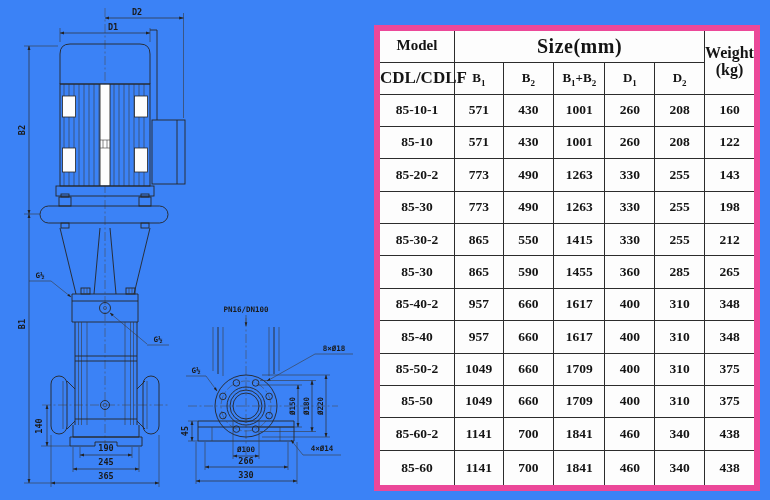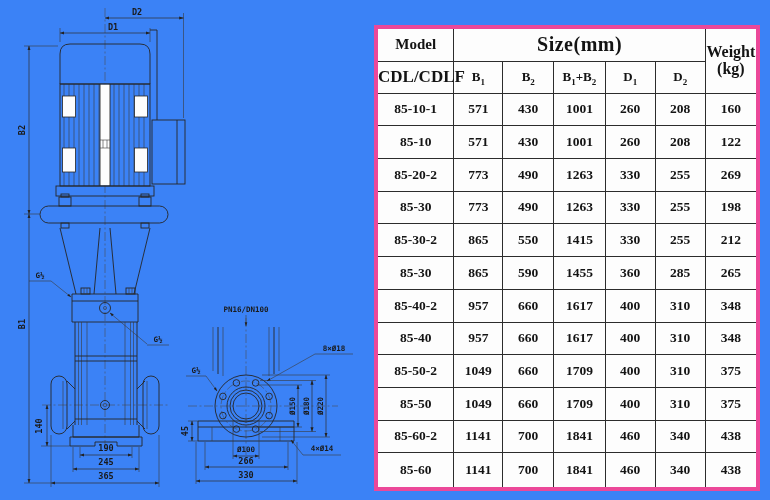--- a/index.html
+++ b/index.html
@@ -10,21 +10,21 @@
   .ln{stroke:#262626;stroke-width:.9;fill:none;}
   .thin{stroke:#3a3a3a;stroke-width:.6;fill:none;}
   .cl{stroke:#4a4a4a;stroke-width:.55;fill:none;stroke-dasharray:9 2.5 2 2.5;}
   .dim{stroke:#2e2e2e;stroke-width:.7;fill:none;}
   .whitefill{fill:#fdfdfd;stroke:#262626;stroke-width:.8;}
   .lbl{font:bold 8.5px "DejaVu Sans Mono",monospace;fill:#1a1a1a;}
   .lbl-s{font:bold 7.5px "DejaVu Sans Mono",monospace;fill:#1a1a1a;}
   
   .tablewrap{position:absolute;left:374px;top:25px;width:386px;height:466px;}
   table.dim-table{border-collapse:collapse;table-layout:fixed;width:100%;height:100%;
-      border:4px solid #ec4899;font-family:"Liberation Serif","DejaVu Serif",serif;
+      border:6px solid #ec4899;font-family:"Liberation Serif","DejaVu Serif",serif;
       font-weight:bold;color:#141414;background:#fdfdfd;}
   table.dim-table th,table.dim-table td{border:1.5px solid #2c2c2c;text-align:center;
       vertical-align:middle;padding:0;line-height:1.05;}
   .h-model{font-size:15px;}
   .h-size{font-size:20px;letter-spacing:.5px;}
   .h-weight{font-size:16px;}
   .h-series{font-size:17px;}
   .h-col{font-size:13px;}
   table.dim-table sub{font-size:9px;line-height:0;}
   table.dim-table tbody td{font-size:13.5px;}
@@ -255,21 +255,21 @@
             <td>208</td>
             <td>122</td>
           </tr>
           <tr>
             <td>85-20-2</td>
             <td>773</td>
             <td>490</td>
             <td>1263</td>
             <td>330</td>
             <td>255</td>
-            <td>269</td>
+            <td>143</td>
           </tr>
           <tr>
             <td>85-30</td>
             <td>773</td>
             <td>490</td>
             <td>1263</td>
             <td>330</td>
             <td>255</td>
             <td>198</td>
           </tr>

